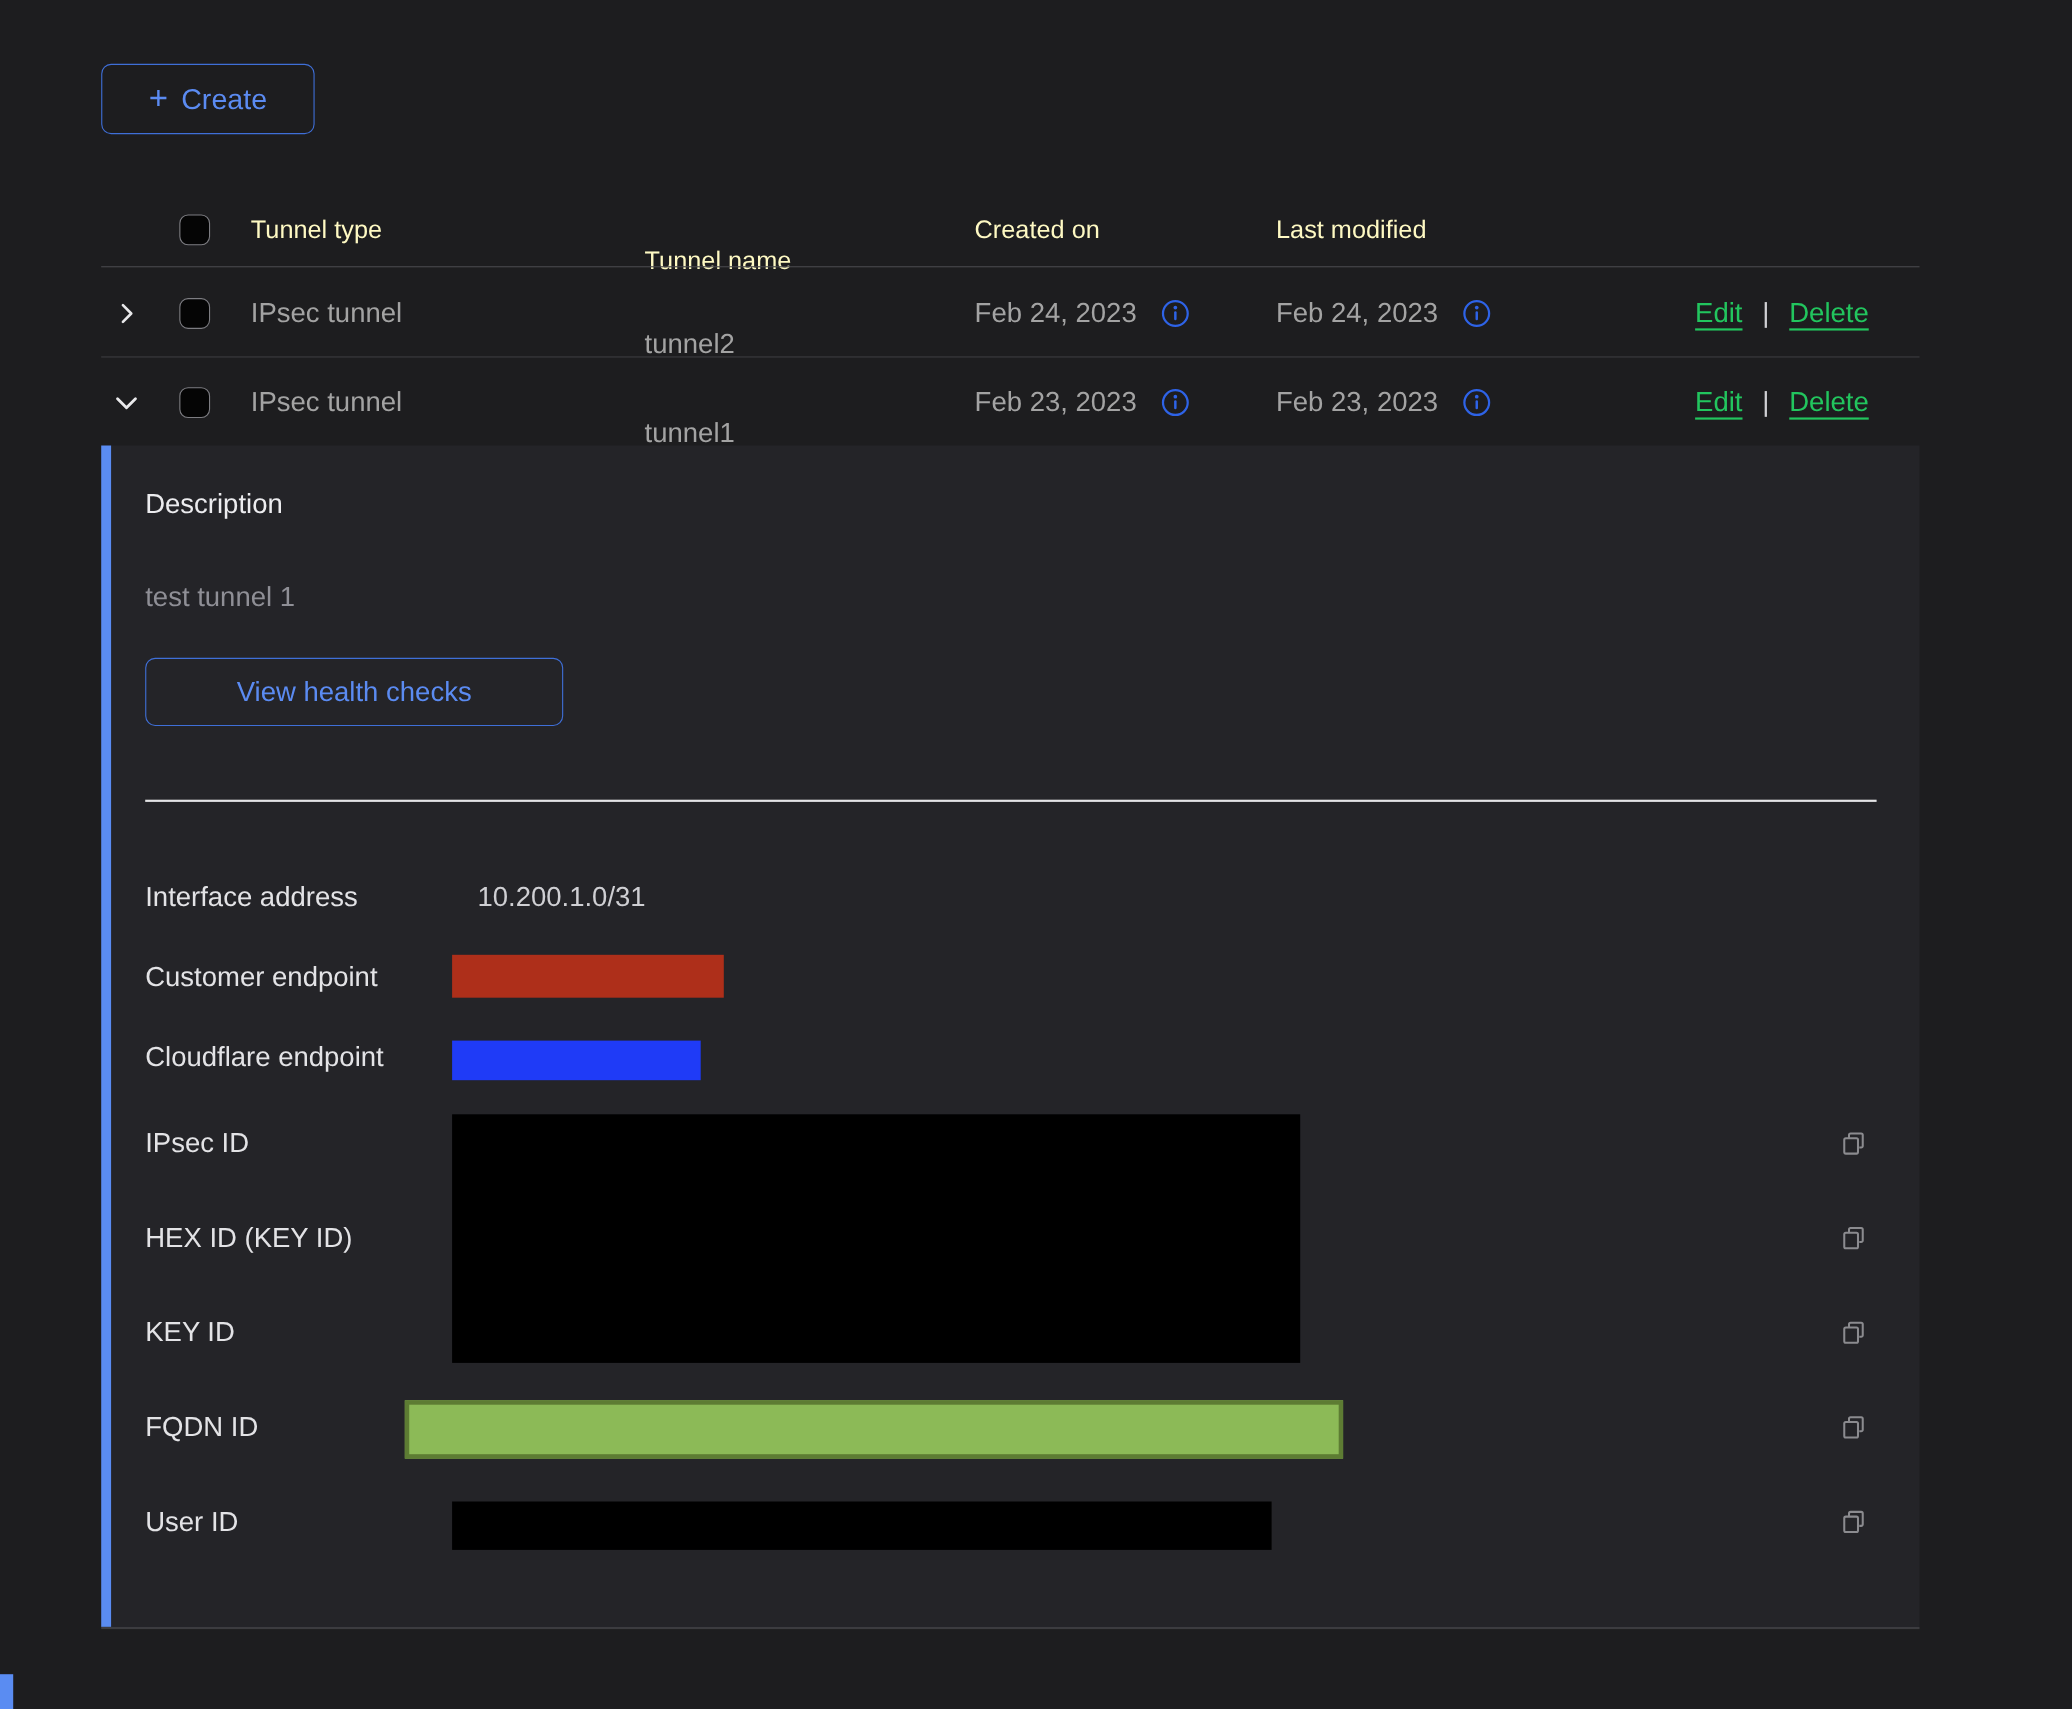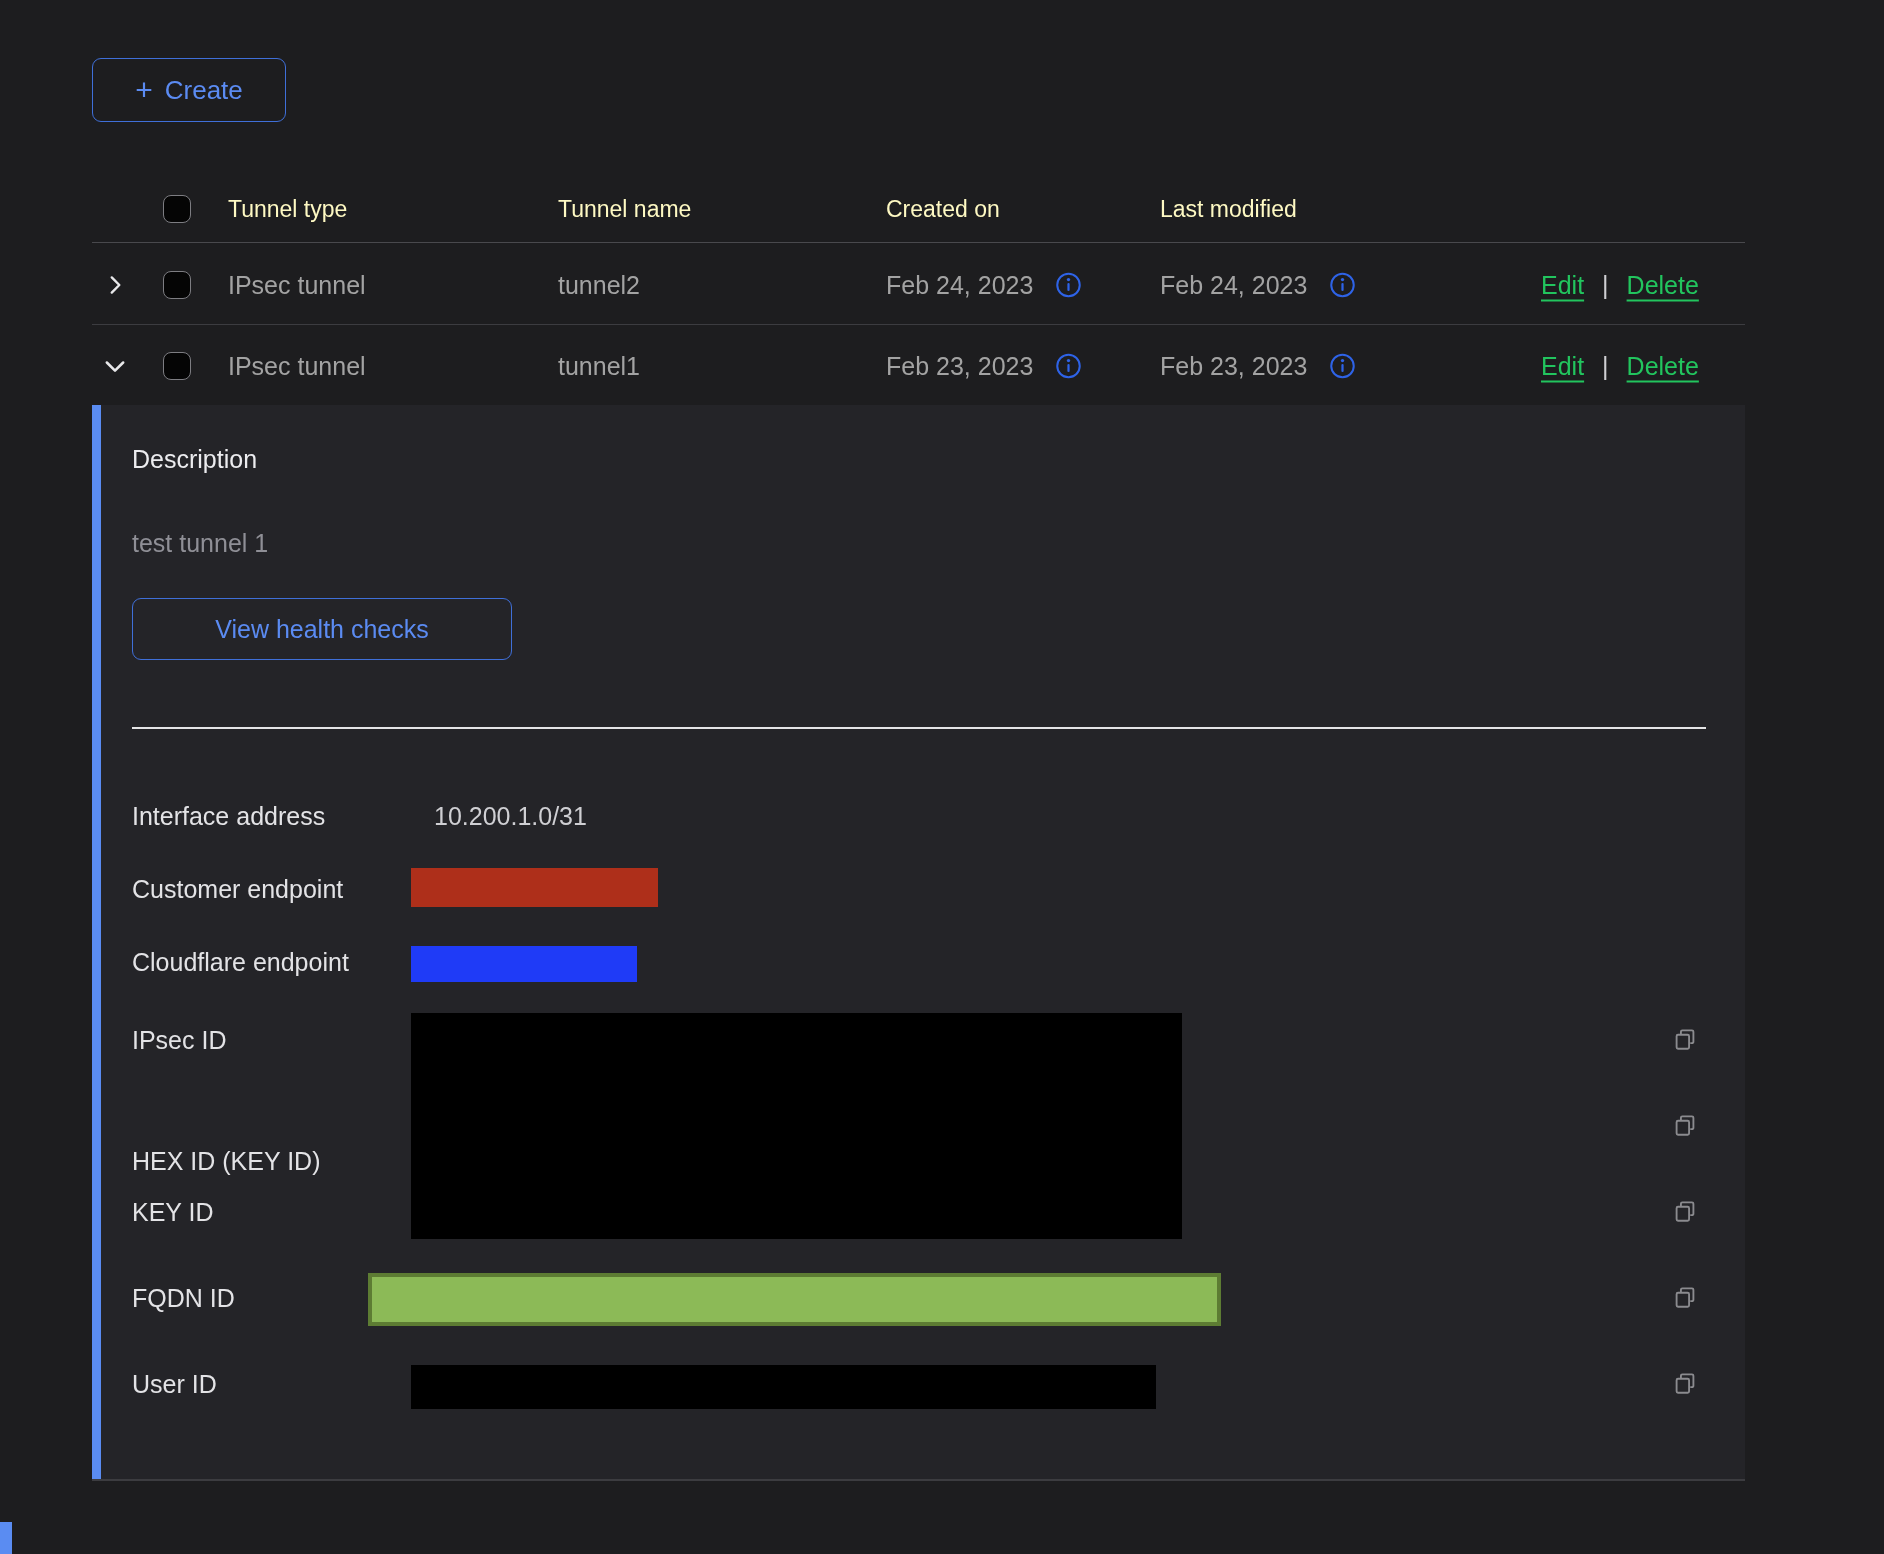--- a/index.html
+++ b/index.html
@@ -21,21 +21,21 @@
     background: transparent; color: #5b8bf2;
     font-size: 26px; font-family: "Liberation Sans", sans-serif;
     display: flex; align-items: center; justify-content: center; gap: 12px;
     cursor: pointer;
   }
   .create-btn .plus { font-size: 30px; font-weight: 400; line-height: 1; }
 
   
   .col-check { left: 163px; width: 28px; }
   .col-type  { left: 228px; }
-  .col-name  { left: 558px; }
+  .col-name  { left: 586px; margin-top: 28px; }
   .col-created { left: 886px; }
   .col-modified { left: 1160px; }
 
   .th {
     font-weight: 400; font-size: 23px; color: #fef9c3; white-space: nowrap;
   }
   .cell { font-size: 25px; color: #a3a3a3; white-space: nowrap; }
 
   .checkbox {
     width: 28px; height: 28px; border: 1.5px solid #7d7d82;
@@ -185,21 +185,21 @@
 <div class="abs panel-label vcenter" style="top:816px">Interface address</div>
 <div class="abs value-text vcenter" style="left:434px; top:816px">10.200.1.0/31</div>
 
 <div class="abs panel-label vcenter" style="top:889px">Customer endpoint</div>
 <div class="redact redact-red"></div>
 
 <div class="abs panel-label vcenter" style="top:962px">Cloudflare endpoint</div>
 <div class="redact redact-blue"></div>
 
 <div class="abs panel-label vcenter" style="top:1040px">IPsec ID</div>
-<div class="abs panel-label vcenter" style="top:1161px">HEX ID (KEY ID)</div>
+<div class="abs panel-label vcenter" style="top:1126px">HEX ID (KEY ID)</div>
 <div class="abs panel-label vcenter" style="top:1212px">KEY ID</div>
 <div class="redact redact-black-big"></div>
 
 <div class="abs panel-label vcenter" style="top:1298px">FQDN ID</div>
 <div class="redact redact-green"></div>
 
 <div class="abs panel-label vcenter" style="top:1384px">User ID</div>
 <div class="redact redact-black-user"></div>
 
 <div class="abs copy-btn vcenter" style="top:1040px">

